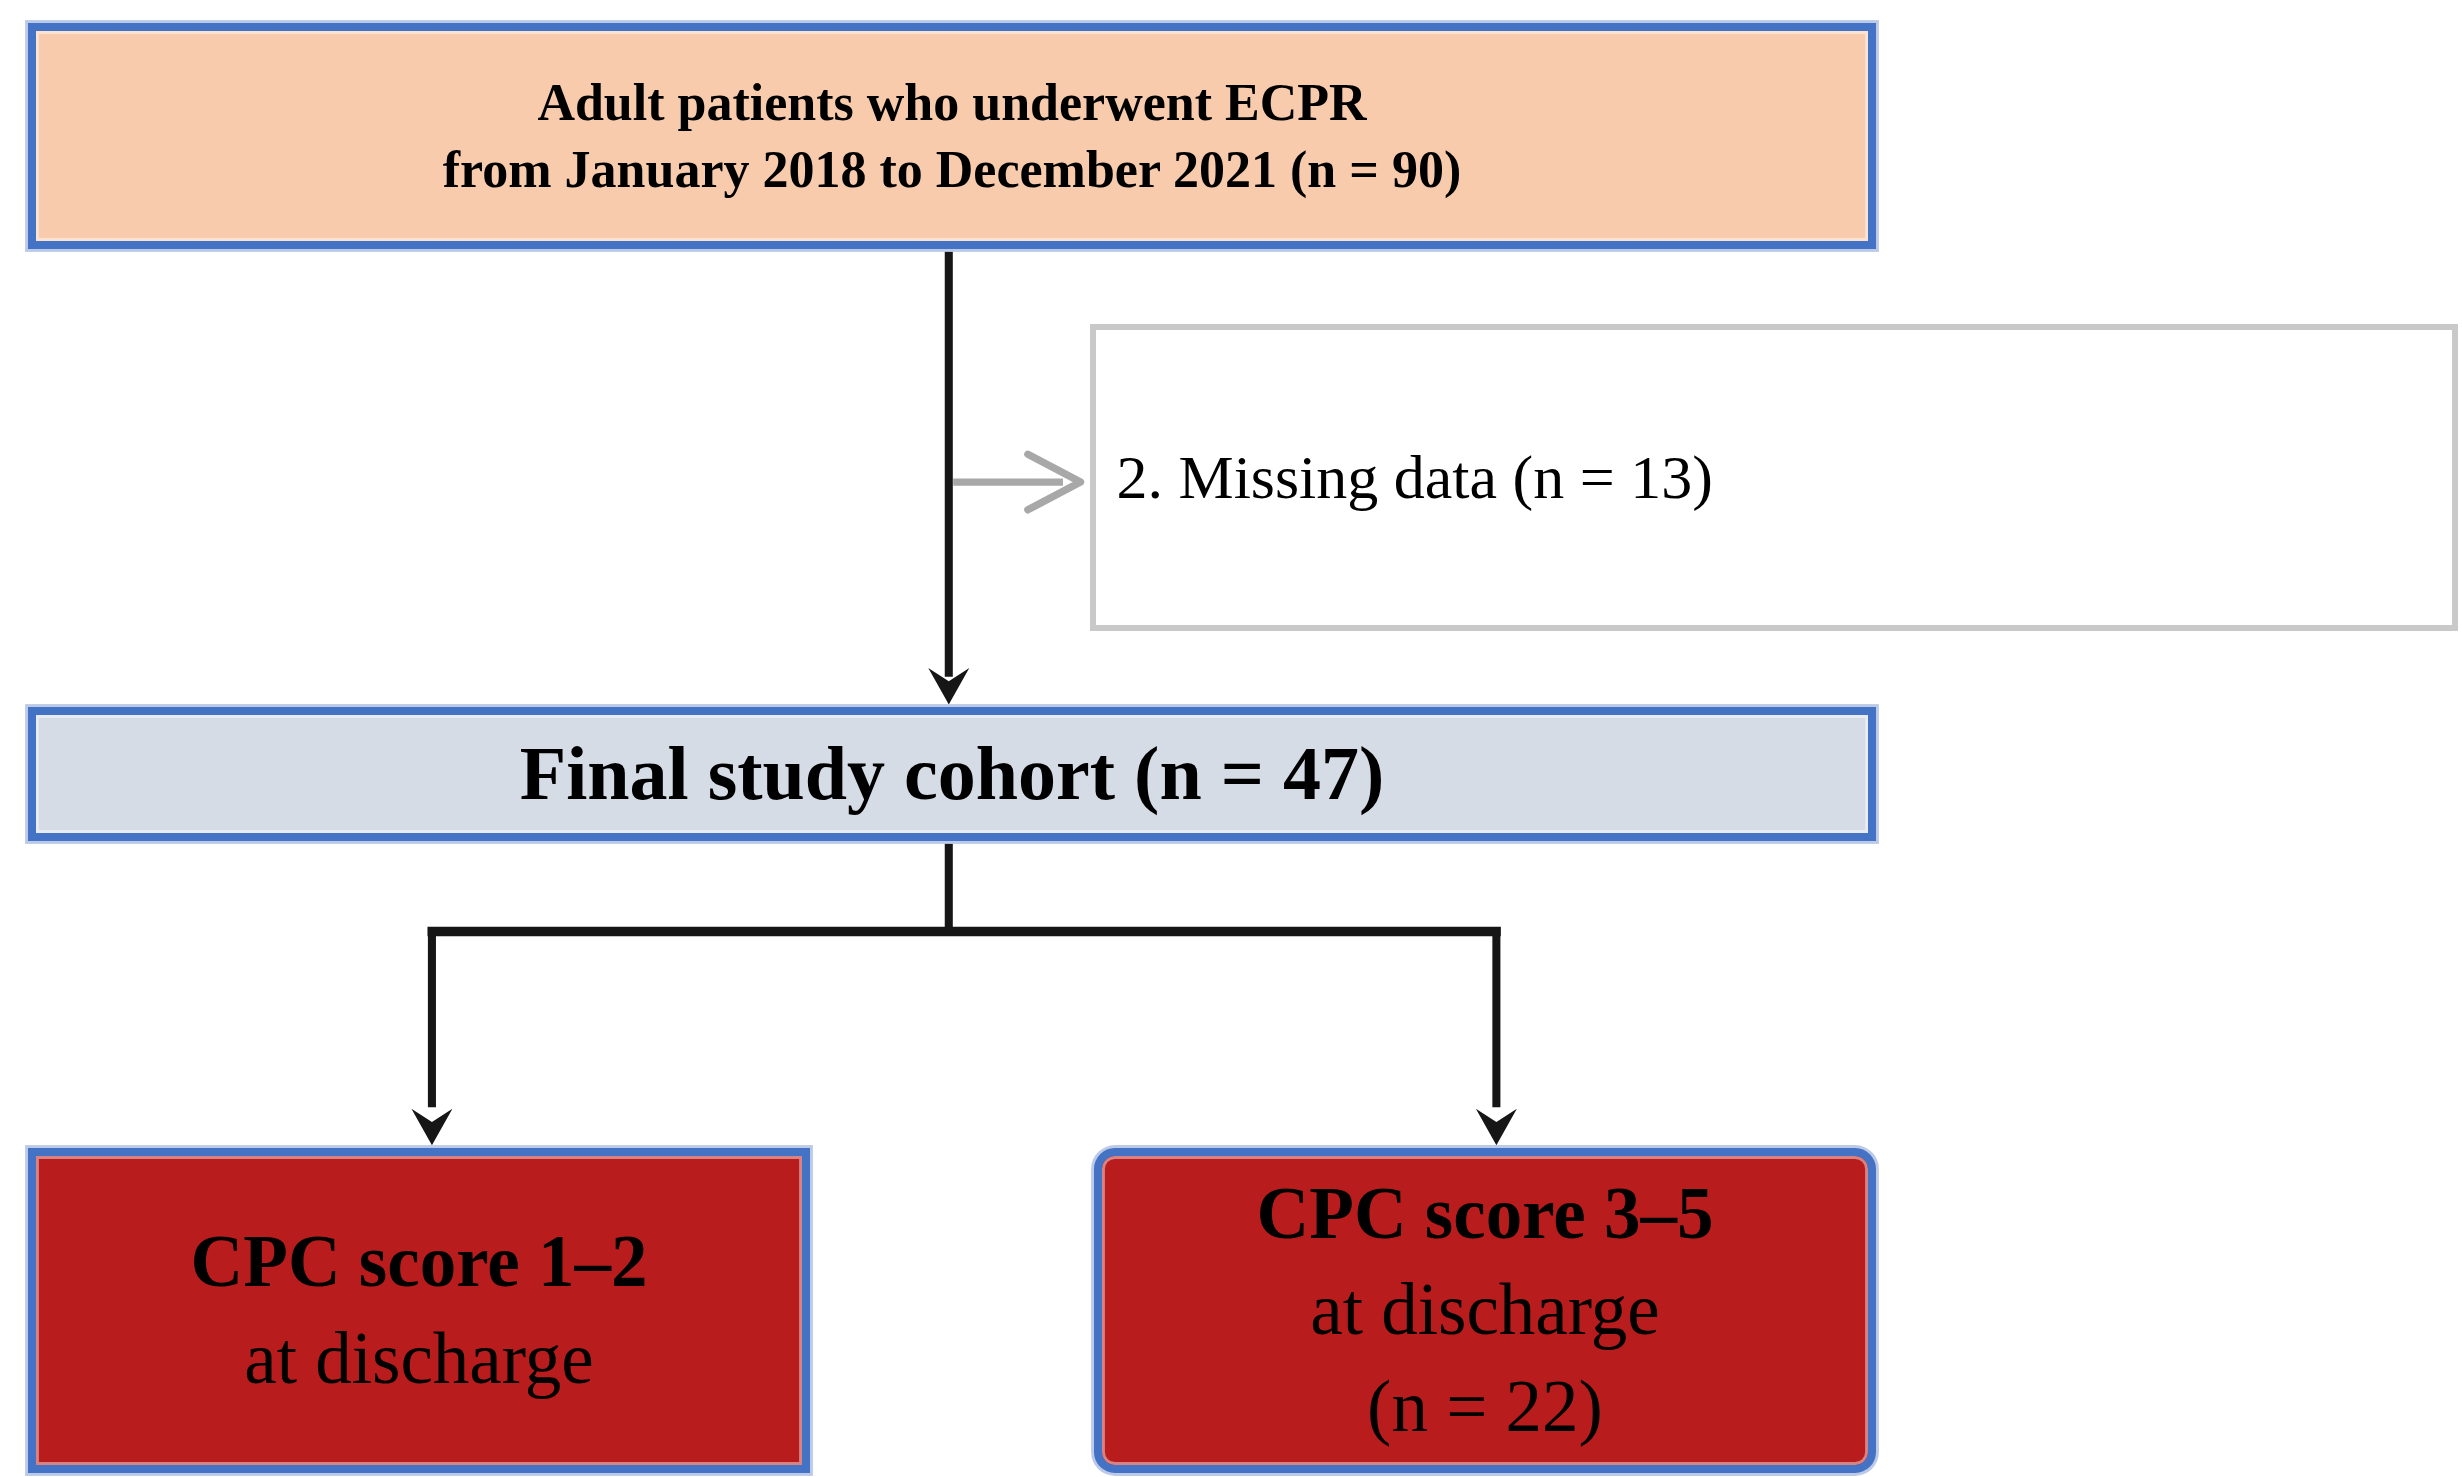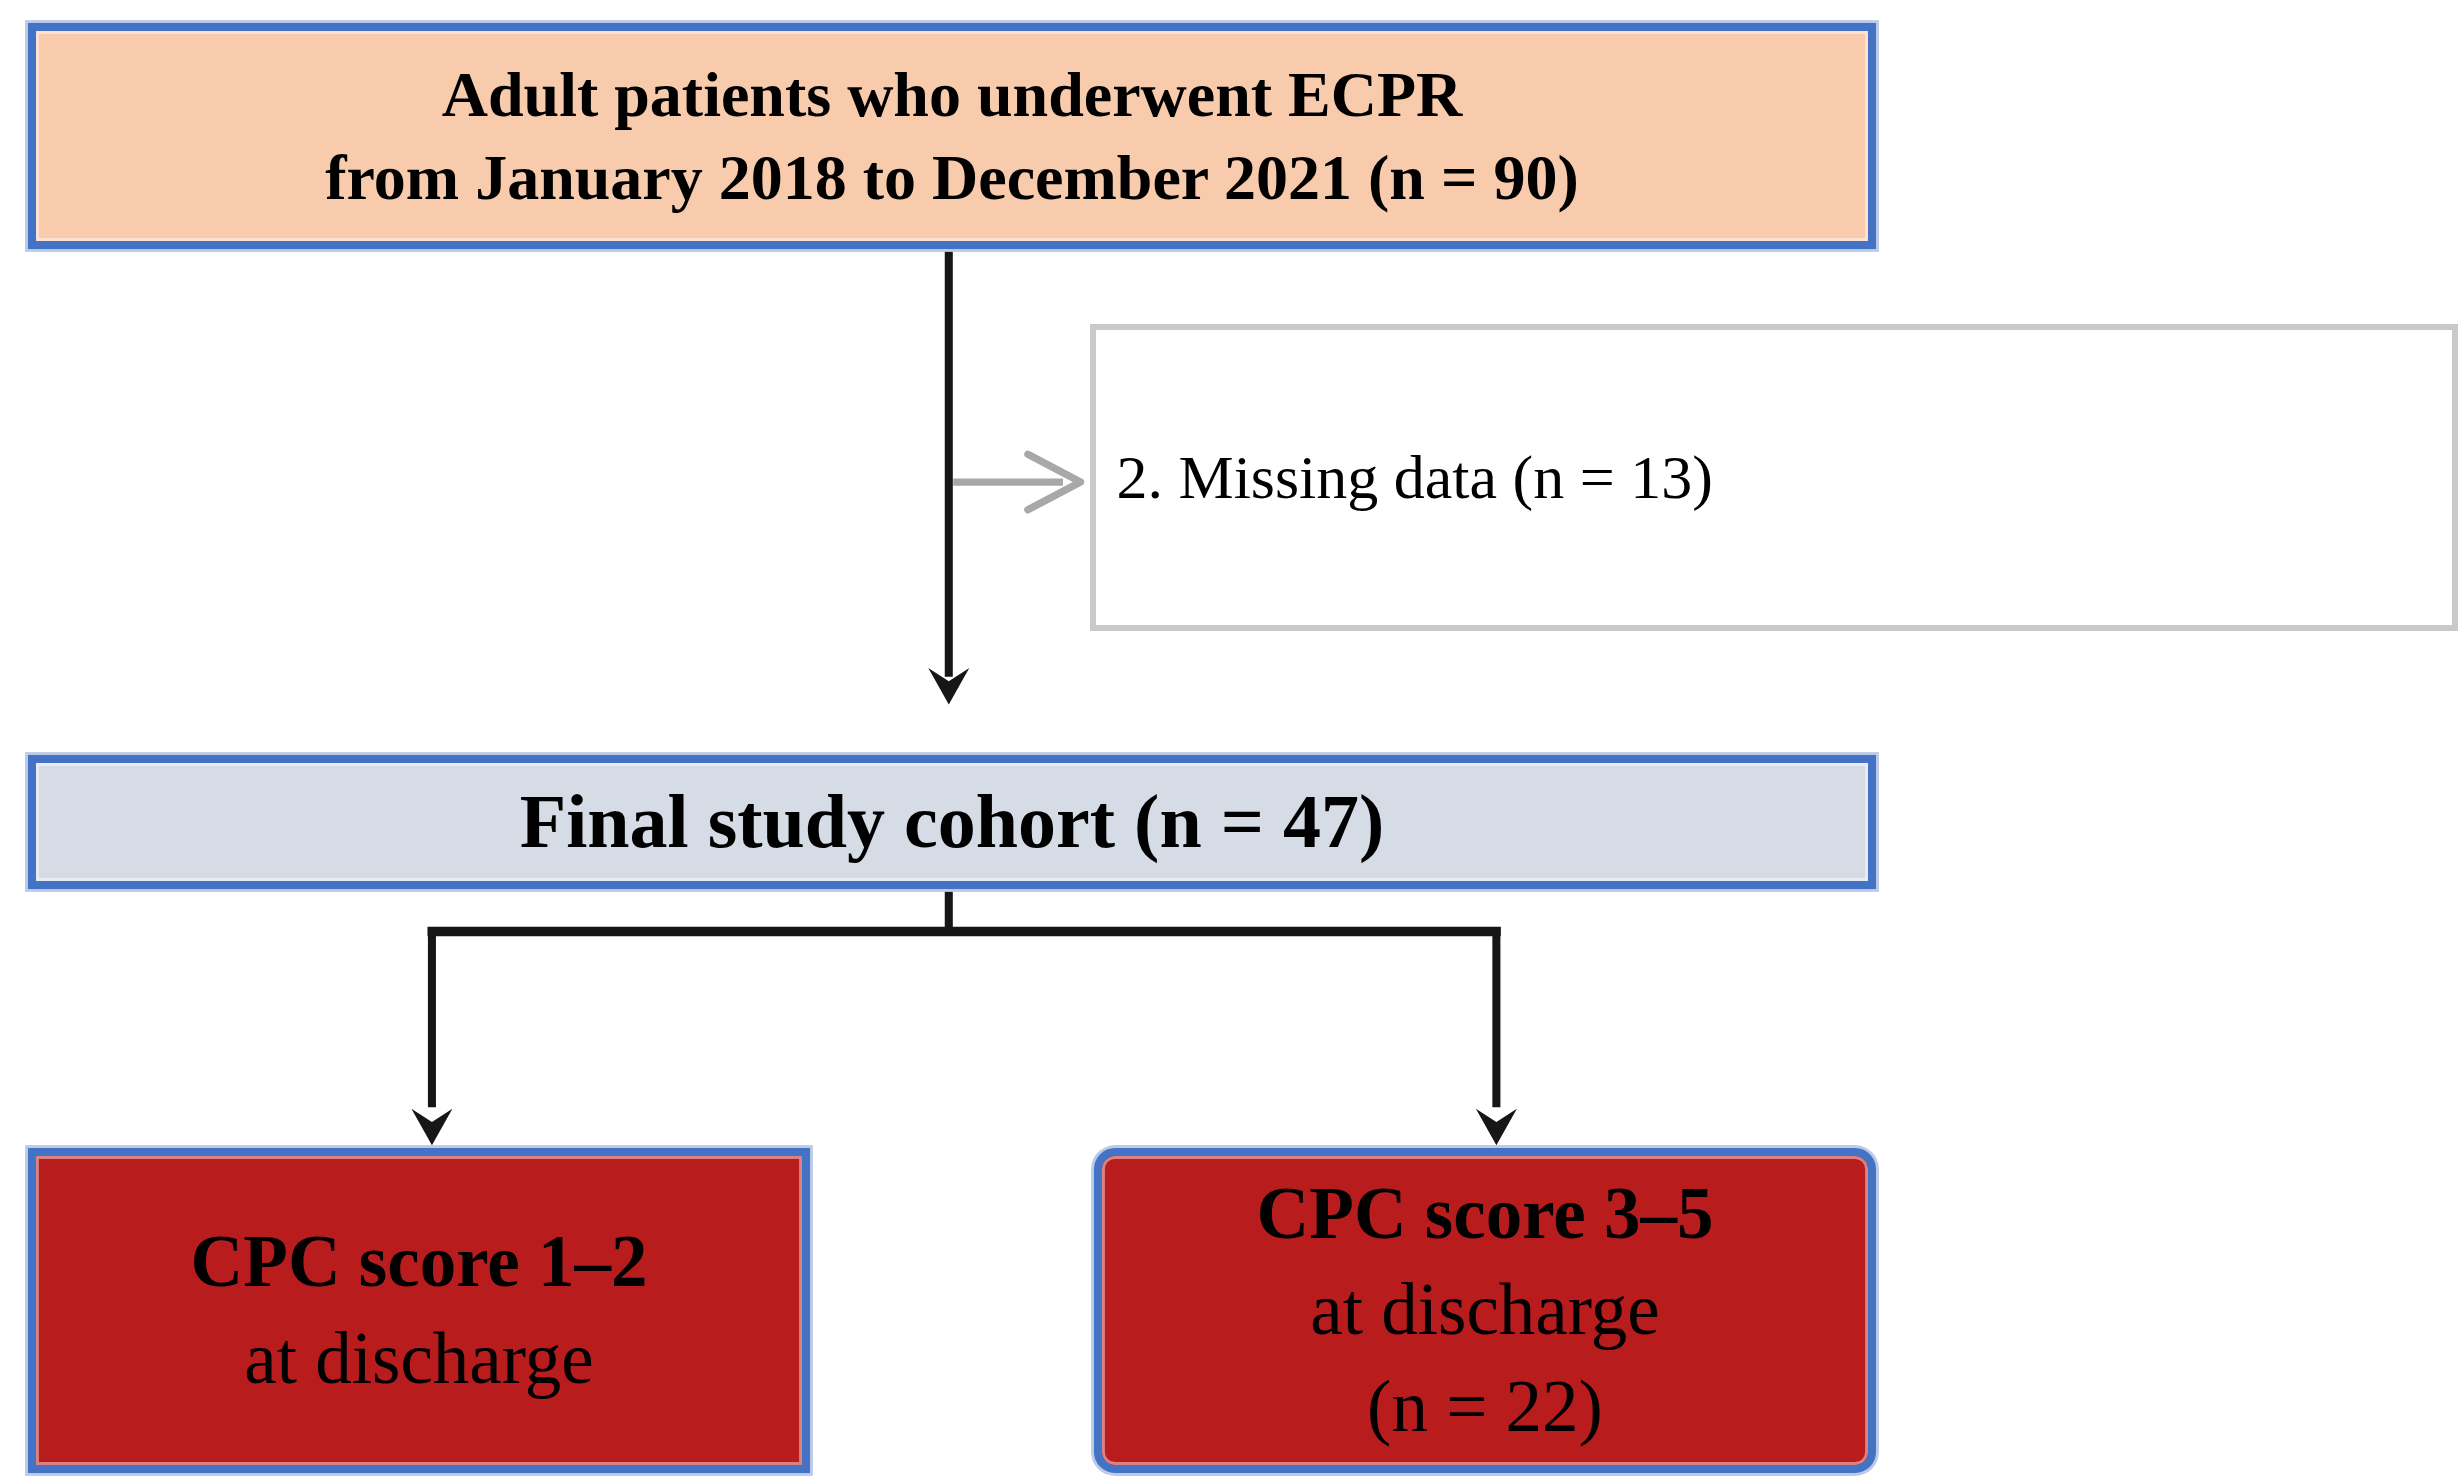--- a/index.html
+++ b/index.html
@@ -18,33 +18,33 @@
     display:flex;flex-direction:column;justify-content:center;align-items:center;
     text-align:center;color:#000;
   }
   .blue-border{
     border:8px solid #4472C4;
     box-shadow:0 0 0 2.9px #bccae8, inset 0 0 0 2.9px rgba(255,255,255,0.45);
   }
   .top-box{
     left:28px;top:23.4px;width:1848px;height:226px;
     background:#F7CBAC;
-    font-size:64px;font-weight:bold;line-height:1.3;
+    font-size:52px;font-weight:bold;line-height:1.3;
   }
   .exclusion-box{
     left:1090px;top:324px;width:1368px;height:307px;
     background:#ffffff;border:6.6px solid #C9C9C9;
     align-items:flex-start;text-align:left;
     padding:0 7.3px 0 20.5px;
     font-size:62px;line-height:1.55;font-weight:normal;
   }
   .cohort-box{
     left:28px;top:707px;width:1848px;height:134px;
     background:#D5DCE5;
-    font-size:76px;font-weight:bold;line-height:1.2;margin-top:48px;
+    font-size:76px;font-weight:bold;line-height:1.2;
   }
   .outcome-box{
     top:1148px;width:782px;height:325px;
     background:#b91c1c;
     font-size:73px;line-height:1.32;font-weight:normal;
   }
   .outcome-left{left:28px;}
   .outcome-right{left:1094px;border-radius:21px;}
   .outcome-box .line1{font-weight:bold;}
   .shaft{stroke:#161616;fill:none;}

